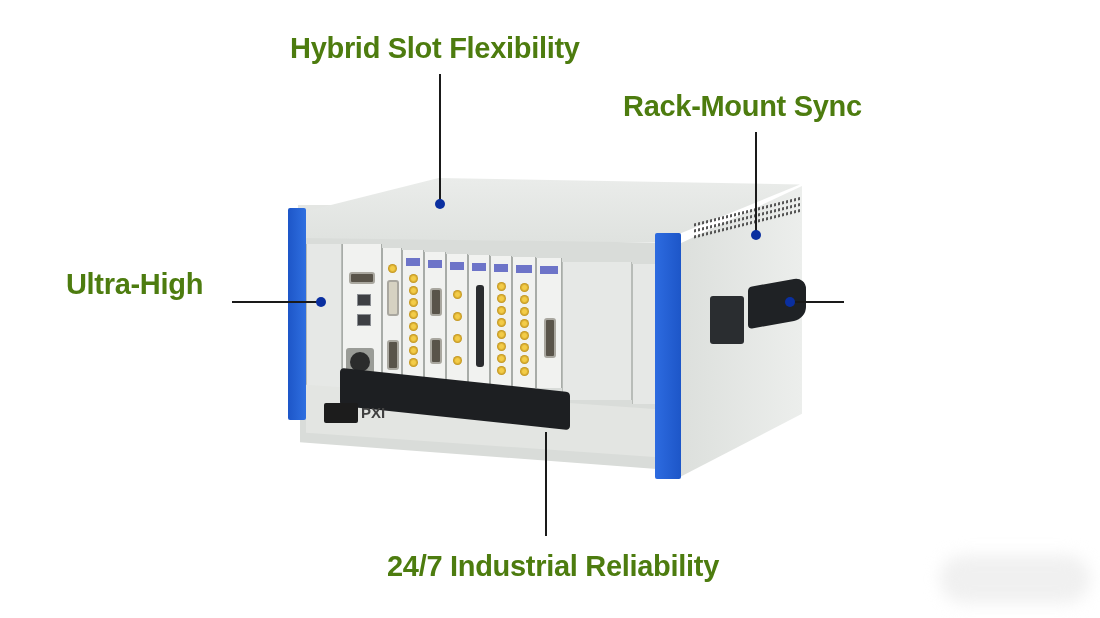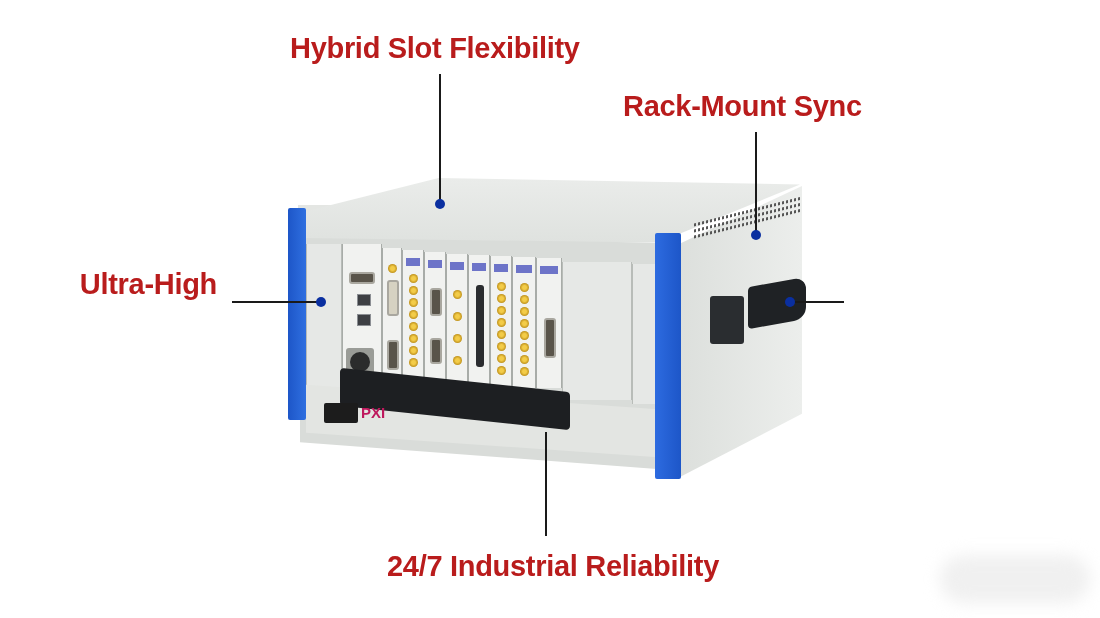--- a/index.html
+++ b/index.html
@@ -1,20 +1,20 @@
 <!DOCTYPE html>
 <html><head>
 <meta charset="utf-8">
 <style>
   * { box-sizing: border-box; margin: 0; padding: 0; }
   html, body { width: 1100px; height: 618px; background: #ffffff; overflow: hidden; }
   body { position: relative; font-family: "Liberation Sans", "DejaVu Sans", sans-serif; }
 
   .label {
-    position: absolute; color: #b91c1c; font-weight: 700; font-size: 29px;
+    position: absolute; color: #4d7c0f; font-weight: 700; font-size: 29px;
     line-height: 37px; letter-spacing: -0.3px; white-space: nowrap;
   }
   .label.center { text-align: center; }
   .line { position: absolute; background: #1a1a1a; }
   .dot { position: absolute; width: 10px; height: 10px; border-radius: 50%; background: #0a2fa0; }
 
   
   .chassis { position: absolute; left: 0; top: 0; width: 1100px; height: 618px; }
   .top-face { position: absolute; left: 298px; top: 178px; width: 502px; height: 64px;
     background: linear-gradient(180deg, #eaecea 0%, #dfe2df 100%);
@@ -34,21 +34,21 @@
   .slot-blank { position: absolute; background: #e6e8e6; border-left: 1px solid #b8bcb8; border-right: 1px solid #b8bcb8; }
   .module { position: absolute; background: #f1f2f0; border-left: 1px solid #a8aca8; border-right: 1px solid #a8aca8; }
   .module-tag { position: absolute; left: 3px; top: 8px; right: 3px; height: 8px; background: #6d74c8; }
   .connector-gold { position: absolute; width: 9px; height: 9px; border-radius: 50%; background: radial-gradient(circle,#f3cc48 30%,#b98a14 75%); }
   .dsub { position: absolute; background: #59544a; border: 2px solid #a9a79f; border-radius: 3px; }
   .usb { position: absolute; background: #3d3f44; border: 1px solid #8b8e93; }
   .bar-black { position: absolute; background: #2a2c2f; border-radius: 3px; }
   .handle-bar { position: absolute; left: 340px; top: 380px; width: 230px; height: 38px; background: #1d1f22; transform: skewY(6deg); border-radius: 4px; }
   .bottom-strip { position: absolute; left: 306px; top: 397px; width: 352px; height: 48px; background: #e3e5e2; transform: skewY(4deg); }
   .power-switch { position: absolute; left: 324px; top: 403px; width: 34px; height: 20px; background: #1c1c1c; border-radius: 2px; }
-  .pxi-text { position: absolute; left: 361px; top: 404px; font-size: 15px; font-weight: 700; color: #be185d; }
+  .pxi-text { position: absolute; left: 361px; top: 404px; font-size: 15px; font-weight: 700; color: #404040; }
   .side-handle { position: absolute; left: 710px; top: 296px; width: 34px; height: 48px; background: #2a2d30; border-radius: 3px; }
   .side-handle2 { position: absolute; left: 748px; top: 282px; width: 58px; height: 42px; background: #1f2225; border-radius: 4px 12px 12px 4px; transform: skewY(-10deg); }
   .shadow-blob { position: absolute; left: 940px; top: 555px; width: 150px; height: 48px; border-radius: 30px; background: #f0f0f0; filter: blur(8px); }
 </style>
 </head>
 <body>
 
 <div class="shadow-blob"></div>
 
 <div class="chassis">
@@ -144,21 +144,21 @@
 </div>
 
 <div class="label" style="left:290px;top:30px;">Hybrid Slot Flexibility</div>
 <div class="line" style="left:439px;top:74px;width:2px;height:128px;"></div>
 <div class="dot" style="left:435px;top:199px;"></div>
 
 <div class="label" style="left:623px;top:88px;">Rack-Mount Sync</div>
 <div class="line" style="left:755px;top:132px;width:2px;height:100px;"></div>
 <div class="dot" style="left:751px;top:230px;"></div>
 
-<div class="label center" style="left:52px;top:266px;width:165px;text-align:right;">
+<div class="label center" style="left:52px;top:266px;width:165px;">
   <div>Ultra-High</div>
 </div>
 <div class="line" style="left:232px;top:301px;width:88px;height:2px;"></div>
 <div class="dot" style="left:316px;top:297px;"></div>
 
 <div class="label center" style="left:858px;top:266px;width:210px;">
 </div>
 <div class="line" style="left:792px;top:301px;width:52px;height:2px;"></div>
 <div class="dot" style="left:785px;top:297px;"></div>
 

